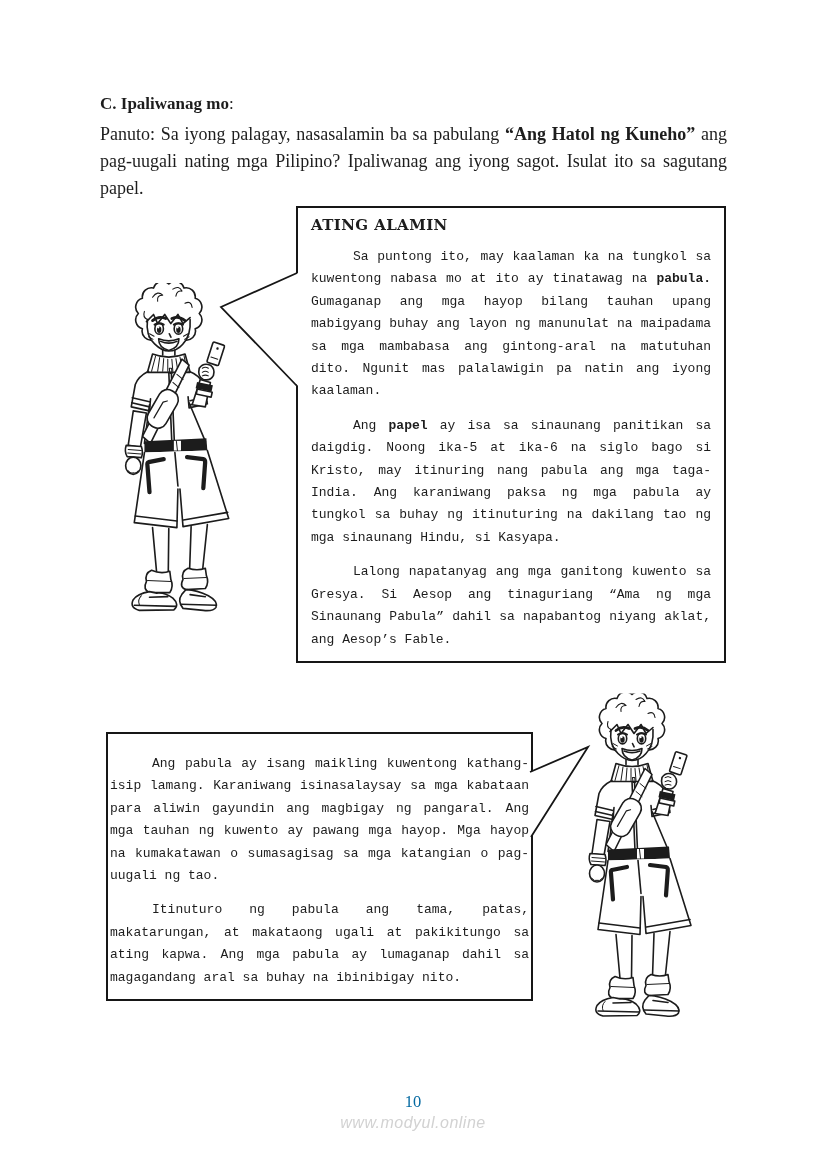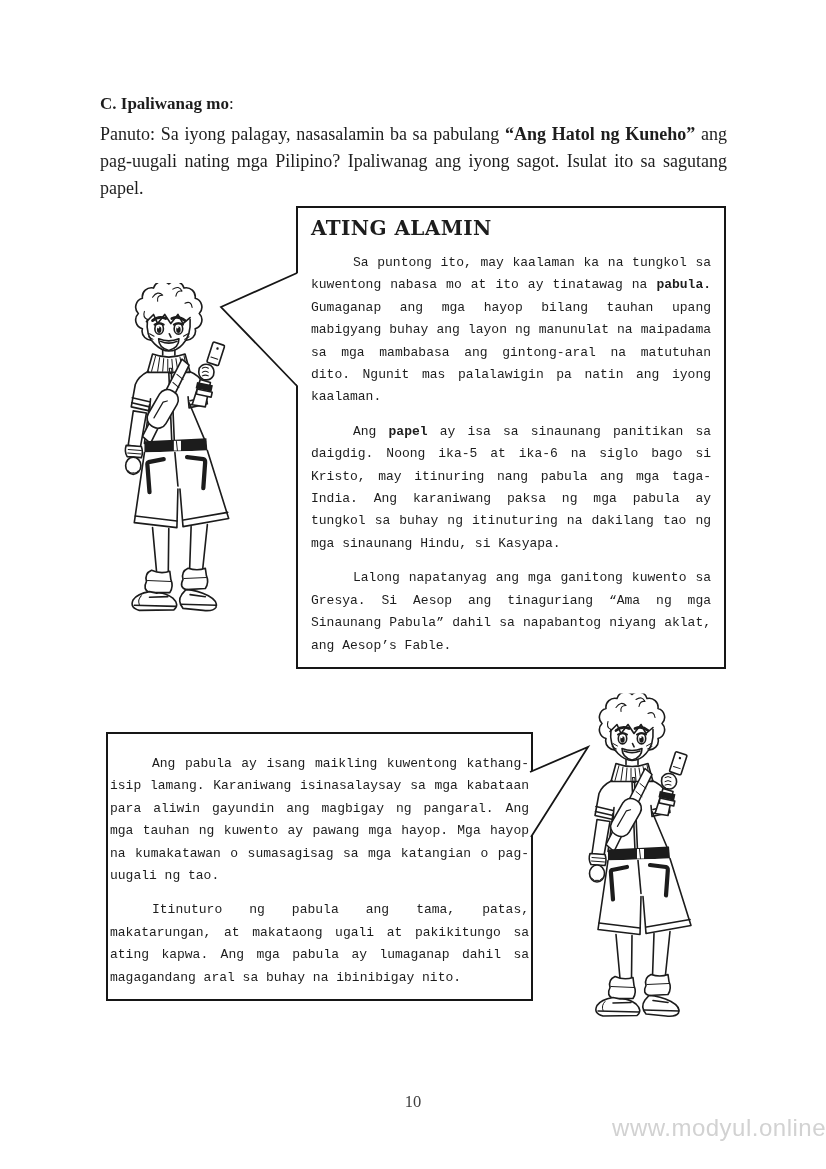--- a/index.html
+++ b/index.html
@@ -14,33 +14,34 @@
     position:absolute;left:100px;top:121px;width:627px;margin:0;
     font-size:18px;line-height:27px;text-align:justify;
   }
   .bubble{
     position:absolute;background:#fff;border:2px solid #161616;
     box-sizing:border-box;z-index:2;
     font-family:"DejaVu Serif",serif;text-align:justify;
   }
   .box1{left:296px;top:206px;width:430px;min-height:427px;padding:8px 13px 10px;}
   .box2{left:106px;top:732px;width:427px;min-height:251px;padding:7px 2px 10px;}
-  .bubble-title{font-weight:bold;font-size:20px;letter-spacing:.4px;}
+  .bubble-title{font-weight:bold;font-size:15px;letter-spacing:.4px;}
   .bubble p{margin:12px 0 0;font-size:13px;line-height:22.4px;text-indent:42px;font-family:Liberation Mono, monospace;}
   .tail{position:absolute;z-index:3;}
   .tail1{left:218px;top:271px;}
   .tail2{left:526px;top:744px;}
   .boy{position:absolute;z-index:1;}
   .boy1{left:116px;top:283px;width:134px;height:335px;}
   .boy2{left:580px;top:692px;width:132px;height:333px;}
-  .pagenum{position:absolute;left:0;right:0;top:1092px;text-align:center;font-size:16.5px;color:#404040;}
+  .pagenum{position:absolute;left:0;right:0;top:1092px;text-align:center;font-size:16.5px;color:#0369a1;}
   .watermark{
-    position:absolute;left:0;right:0;top:1114px;text-align:right;
-    font-size:24px;color:#d2d2d2;letter-spacing:.5px;
+    position:absolute;left:0;right:0;top:1114px;text-align:center;
+    font-size:16px;color:#d2d2d2;letter-spacing:.5px;
     font-family:"Liberation Sans",sans-serif;
+    font-style:italic;
   }
   .defs-holder{position:absolute;width:0;height:0;overflow:hidden;}
 </style>
 </head>
 <body>
 
 <svg class="defs-holder" aria-hidden="true">
   <defs>
     <symbol id="boy-art" viewBox="0 0 132 330">
       <g fill="none" stroke="#1c1c1c" stroke-width="1.6" stroke-linecap="round" stroke-linejoin="round">

